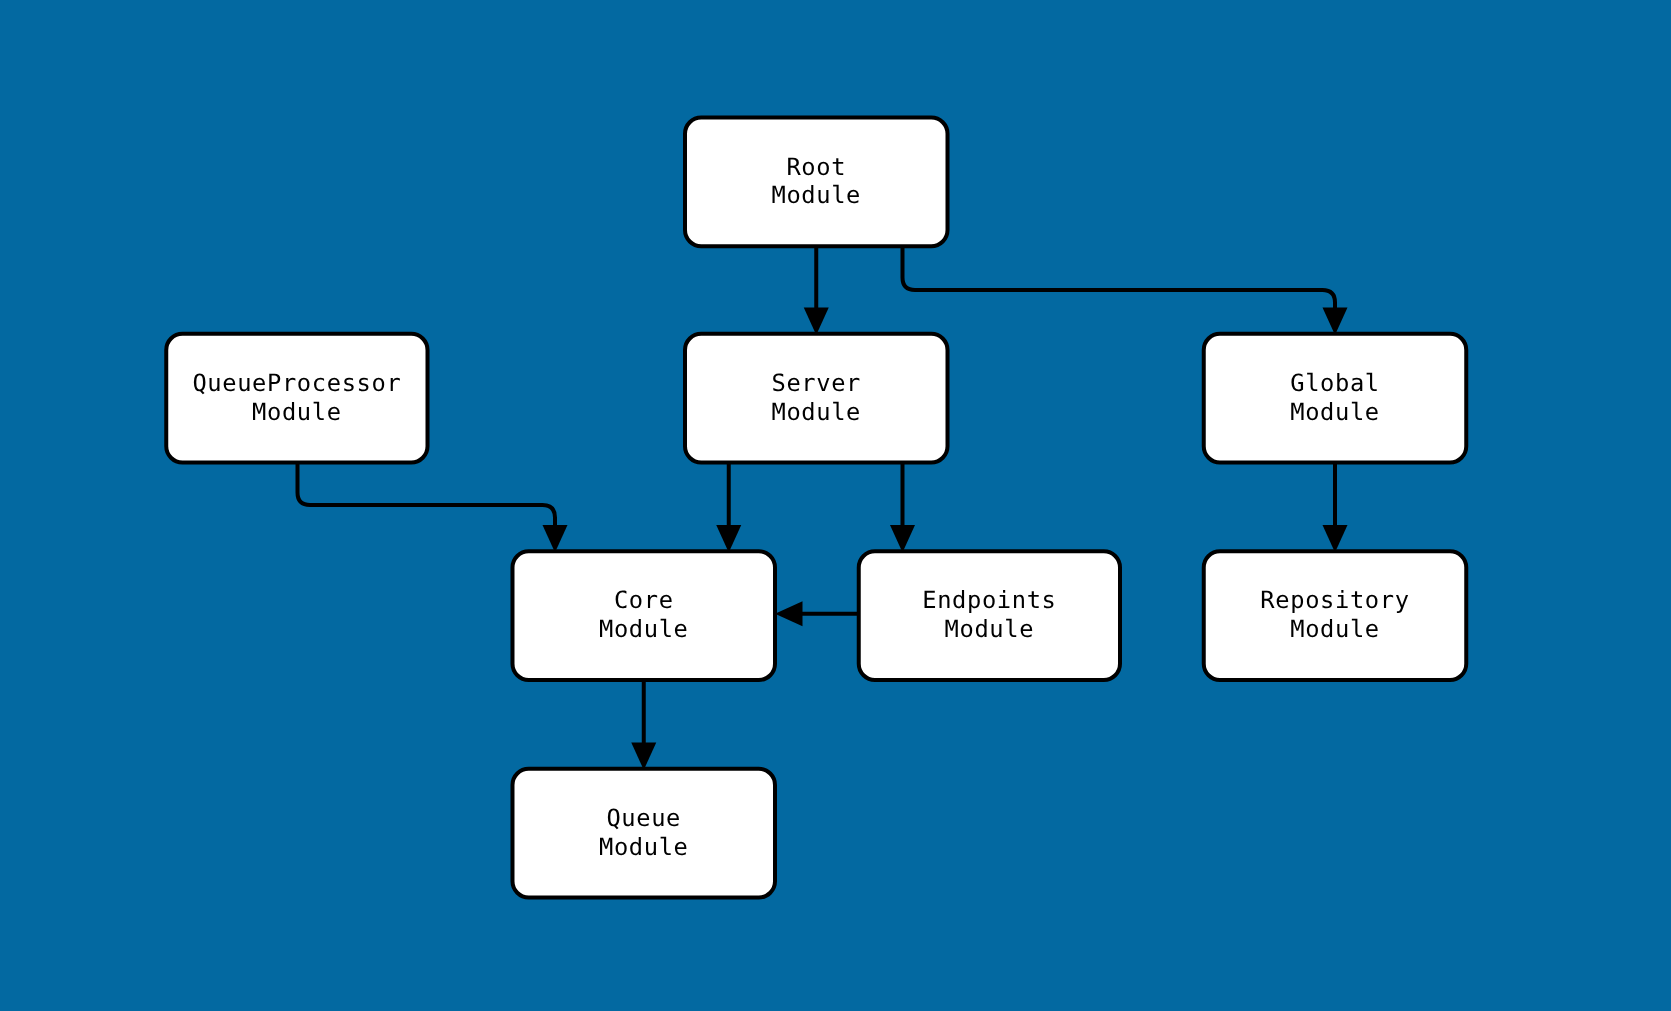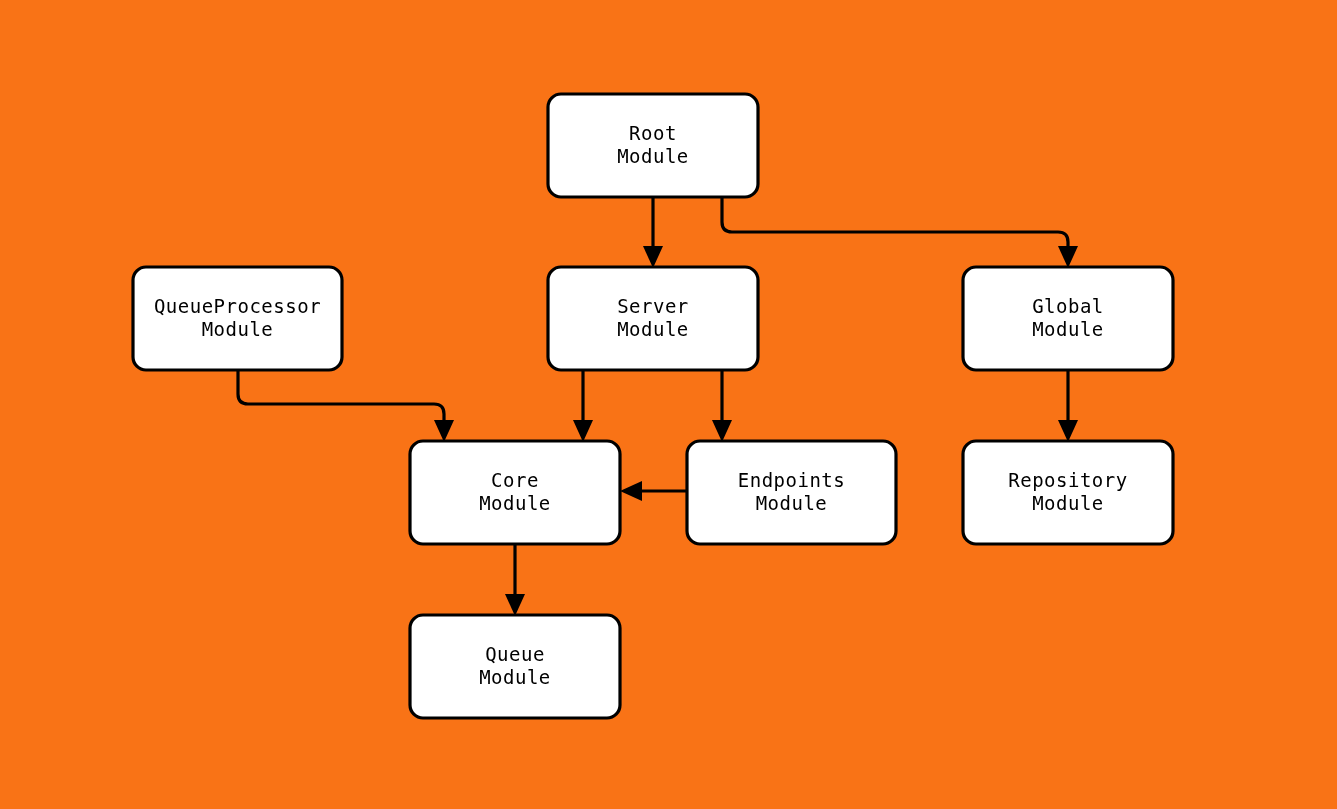--- a/index.html
+++ b/index.html
@@ -10,21 +10,21 @@
   body {
     width: 1337px;
     height: 809px;
     overflow: hidden;
     font-family: "DejaVu Sans Mono", "Liberation Mono", monospace;
   }
   #diagram-root {
     position: relative;
     width: 1337px;
     height: 809px;
-    background: #f97316;
+    background: #0369a1;
   }
   svg#diagram-canvas {
     display: block;
     width: 1337px;
     height: 809px;
   }
   .node-shape {
     fill: #ffffff;
     stroke: #000000;
     stroke-width: 3.2;

